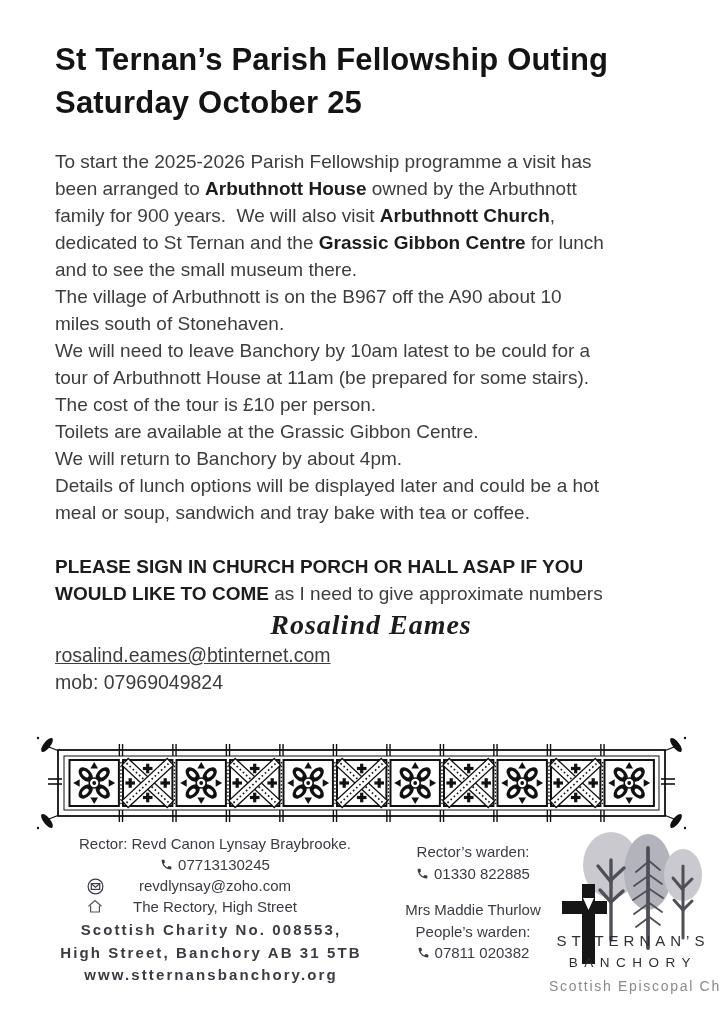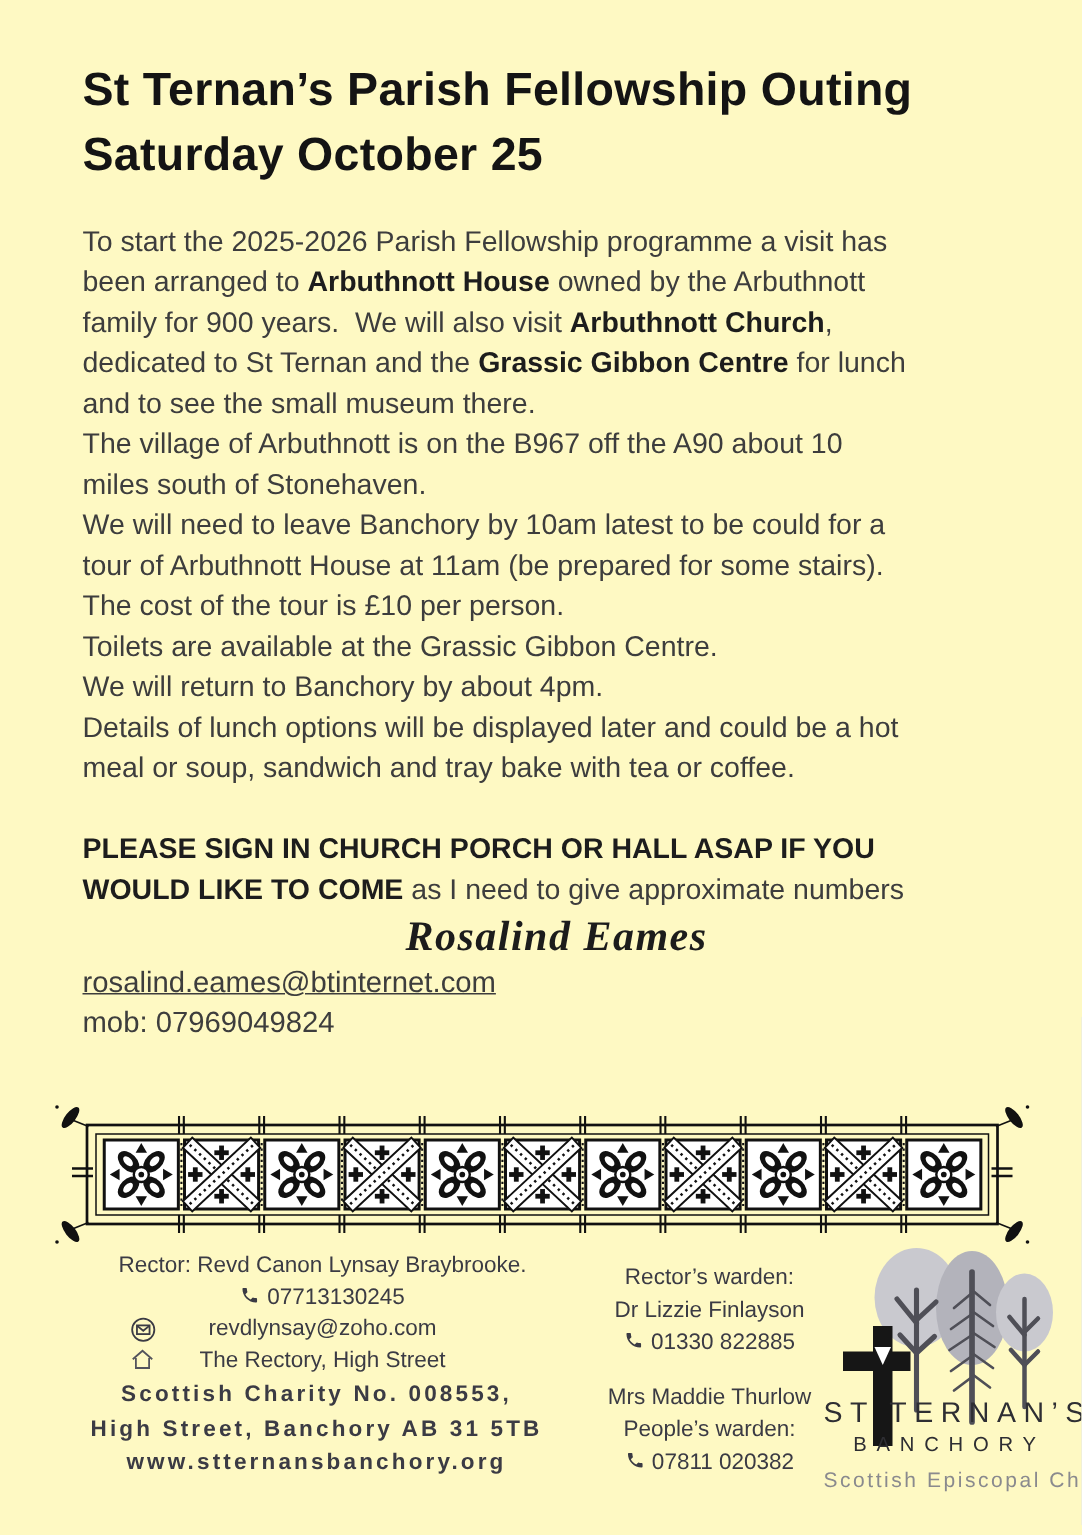--- a/index.html
+++ b/index.html
@@ -1,16 +1,16 @@
 <!DOCTYPE html>
 <html><head>
 <meta charset="utf-8">
 <style>
   html,body{margin:0;padding:0;background:#e8e8e8;}
-  .page{position:relative;width:721px;height:1023px;background:#fef9c3;margin:0 auto;
+  .page{position:relative;width:721px;height:1023px;background:#ffffff;margin:0 auto;
         font-family:"Liberation Sans",sans-serif;color:#3d3d3d;overflow:hidden;}
   
   .content{position:absolute;left:55px;top:38px;width:632px;}
   .title{font-size:31px;font-weight:700;color:#141414;line-height:43px;letter-spacing:.2px;margin:0;}
   .bodytext{margin-top:24px;font-size:19px;}
   .tline{white-space:pre;line-height:27px;}
   .tline .b{font-weight:700;color:#1d1d1d;}
   .tline .i{}
   .blank{height:27px;}
   .signature{font-family:Liberation Serif, serif;font-style:italic;font-weight:600;
@@ -27,21 +27,21 @@
   .f-row .sideicon{position:absolute;left:32px;top:2px;}
   .inlineicon{display:inline-block;vertical-align:-1px;margin-right:5px;}
   .f-charity{position:absolute;left:36px;top:919px;width:350px;text-align:center;
              font-size:15px;font-weight:700;letter-spacing:2.1px;line-height:22.5px;color:#3b3b44;}
   .f-mid{position:absolute;left:388px;top:841px;width:170px;text-align:center;
          font-size:15px;line-height:21.5px;color:#3b3b44;}
   .warden + .warden{margin-top:14px;}
   
   .logo{position:absolute;left:549px;top:820px;width:168px;height:195px;}
   .logo svg{position:absolute;left:0;top:0;}
-  .logo-l1{position:absolute;top:112px;width:100%;text-align:center;font-size:19px;
+  .logo-l1{position:absolute;top:112px;width:100%;text-align:center;font-size:15px;
            letter-spacing:5px;color:#2e2e33;white-space:nowrap;}
   .logo-l2{position:absolute;top:135px;width:100%;text-align:center;font-size:13.5px;
            letter-spacing:6.5px;color:#2e2e33;white-space:nowrap;}
   .logo-l3{position:absolute;top:158px;width:100%;text-align:center;font-size:14px;
            letter-spacing:1.7px;color:#8a8a8e;white-space:nowrap;}
 </style>
 </head>
 <body>
 
 <div class="page">
@@ -273,21 +273,20 @@
 
   <div class="f-charity">
     <div>Scottish Charity No. 008553,</div>
     <div>High Street, Banchory AB 31 5TB</div>
     <div>www.stternansbanchory.org</div>
   </div>
 
   <div class="f-mid">
     <div class="warden">
       <div>Rector’s warden:</div>
-      <div>Dr Lizzie Finlayson</div>
       <div>
         <span class="inlineicon">
           <svg width="13" height="13" viewBox="0 0 24 24">
               <path fill="#3b3b44" d="M6.62 10.79c1.44 2.83 3.76 5.14 6.59 6.59l2.2-2.2c.27-.27.67-.36 1.02-.24 1.12.37 2.33.57 3.57.57.55 0 1 .45 1 1V20c0 .55-.45 1-1 1-9.39 0-17-7.61-17-17 0-.55.45-1 1-1h3.5c.55 0 1 .45 1 1 0 1.25.2 2.45.57 3.57.11.35.03.74-.25 1.02l-2.2 2.2z"></path>
             </svg>
         </span><span>01330 822885</span>
       </div>
     </div>
     <div class="warden">
       <div>Mrs Maddie Thurlow</div>

